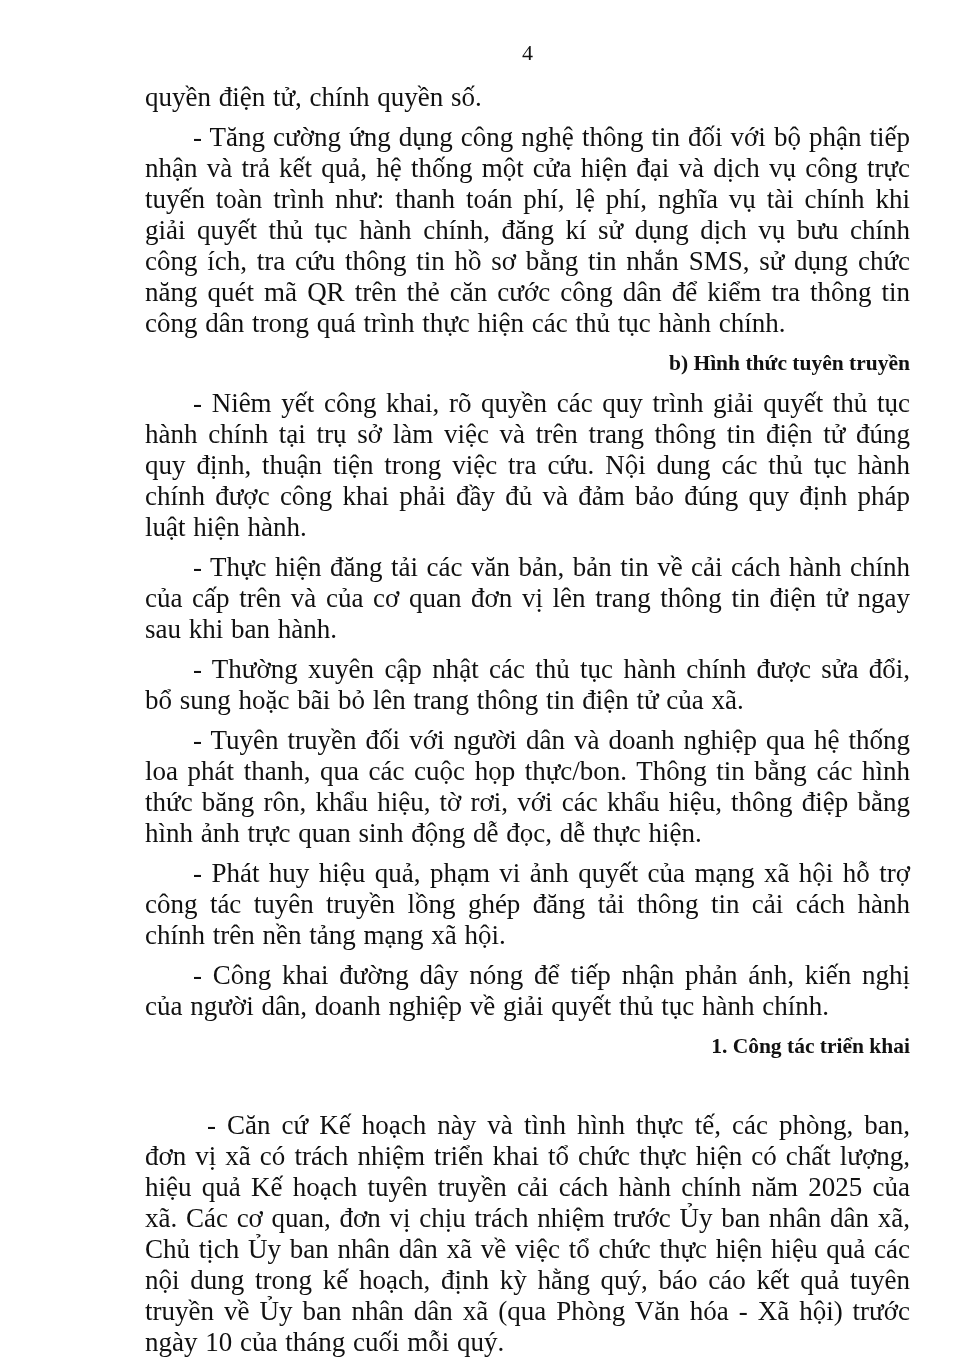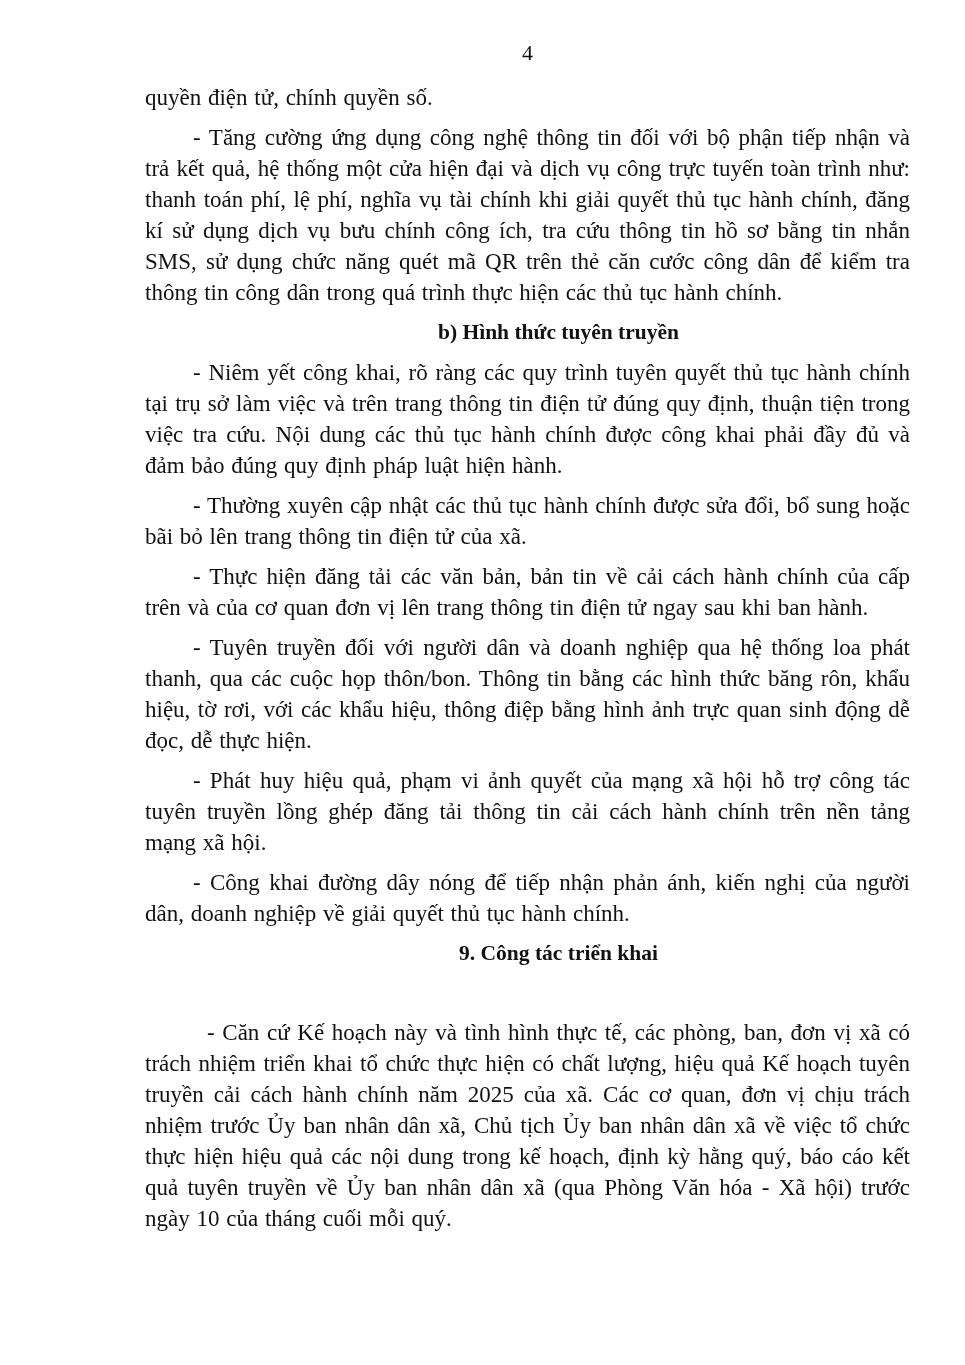--- a/index.html
+++ b/index.html
@@ -20,70 +20,70 @@
     padding: 38px 55px 0 145px;
   }
   .page-number {
     text-align: center;
     font-size: 22px;
     line-height: 30px;
     margin-bottom: 14px;
   }
   .doc-body { }
   .para {
-    font-size: 23px;
+    font-size: 27px;
     line-height: 31px;
     text-align: justify;
     text-indent: 48px;
     margin-bottom: 9px;
     word-spacing: 1px;
   }
   .para.no-indent {
     text-indent: 0;
   }
   .para.indent-lg {
     text-indent: 62px;
     margin-top: 48px;
   }
   .heading {
     font-size: 21.5px;
     line-height: 31px;
     font-weight: bold;
     text-indent: 62px;
-    text-align: center;
+    text-align: right;
     margin-bottom: 9px;
   }
 </style>
 </head>
 <body>
 
 <div class="page">
 
   <div class="page-number">4</div>
 
   <div class="doc-body">
 
     <p class="para no-indent">quyền điện tử, chính quyền số.</p>
 
     <p class="para">- Tăng cường ứng dụng công nghệ thông tin đối với bộ phận tiếp nhận và trả kết quả, hệ thống một cửa hiện đại và dịch vụ công trực tuyến toàn trình như: thanh toán phí, lệ phí, nghĩa vụ tài chính khi giải quyết thủ tục hành chính, đăng kí sử dụng dịch vụ bưu chính công ích, tra cứu thông tin hồ sơ bằng tin nhắn SMS, sử dụng chức năng quét mã QR trên thẻ căn cước công dân để kiểm tra thông tin công dân trong quá trình thực hiện các thủ tục hành chính.</p>
 
     <p class="heading">b) Hình thức tuyên truyền</p>
 
-    <p class="para">- Niêm yết công khai, rõ ràng các quy trình tuyên quyết thủ tục hành chính tại trụ sở làm việc và trên trang thông tin điện tử đúng quy định, thuận tiện trong việc tra cứu. Nội dung các thủ tục hành chính được công khai phải đầy đủ và đảm bảo đúng quy định pháp luật hiện hành.</p>
+    <p class="para">- Niêm yết công khai, rõ quyền các quy trình giải quyết thủ tục hành chính tại trụ sở làm việc và trên trang thông tin điện tử đúng quy định, thuận tiện trong việc tra cứu. Nội dung các thủ tục hành chính được công khai phải đầy đủ và đảm bảo đúng quy định pháp luật hiện hành.</p>
+
+    <p class="para">- Thực hiện đăng tải các văn bản, bản tin về cải cách hành chính của cấp trên và của cơ quan đơn vị lên trang thông tin điện tử ngay sau khi ban hành.</p>
 
     <p class="para">- Thường xuyên cập nhật các thủ tục hành chính được sửa đổi, bổ sung hoặc bãi bỏ lên trang thông tin điện tử của xã.</p>
 
-    <p class="para">- Thực hiện đăng tải các văn bản, bản tin về cải cách hành chính của cấp trên và của cơ quan đơn vị lên trang thông tin điện tử ngay sau khi ban hành.</p>
-
-    <p class="para">- Tuyên truyền đối với người dân và doanh nghiệp qua hệ thống loa phát thanh, qua các cuộc họp thôn/bon. Thông tin bằng các hình thức băng rôn, khẩu hiệu, tờ rơi, với các khẩu hiệu, thông điệp bằng hình ảnh trực quan sinh động dễ đọc, dễ thực hiện.</p>
+    <p class="para">- Tuyên truyền đối với người dân và doanh nghiệp qua hệ thống loa phát thanh, qua các cuộc họp thực/bon. Thông tin bằng các hình thức băng rôn, khẩu hiệu, tờ rơi, với các khẩu hiệu, thông điệp bằng hình ảnh trực quan sinh động dễ đọc, dễ thực hiện.</p>
 
     <p class="para">- Phát huy hiệu quả, phạm vi ảnh quyết của mạng xã hội hỗ trợ công tác tuyên truyền lồng ghép đăng tải thông tin cải cách hành chính trên nền tảng mạng xã hội.</p>
 
     <p class="para">- Công khai đường dây nóng để tiếp nhận phản ánh, kiến nghị của người dân, doanh nghiệp về giải quyết thủ tục hành chính.</p>
 
 
-    <p class="heading">9. Công tác triển khai</p>
+    <p class="heading">1. Công tác triển khai</p>
 
     <p class="para indent-lg">- Căn cứ Kế hoạch này và tình hình thực tế, các phòng, ban, đơn vị xã có trách nhiệm triển khai tổ chức thực hiện có chất lượng, hiệu quả Kế hoạch tuyên truyền cải cách hành chính năm 2025 của xã. Các cơ quan, đơn vị chịu trách nhiệm trước Ủy ban nhân dân xã, Chủ tịch Ủy ban nhân dân xã về việc tổ chức thực hiện hiệu quả các nội dung trong kế hoạch, định kỳ hằng quý, báo cáo kết quả tuyên truyền về Ủy ban nhân dân xã (qua Phòng Văn hóa - Xã hội) trước ngày 10 của tháng cuối mỗi quý.</p>
 
 
   </div>
 </div>
 
 </body></html>

